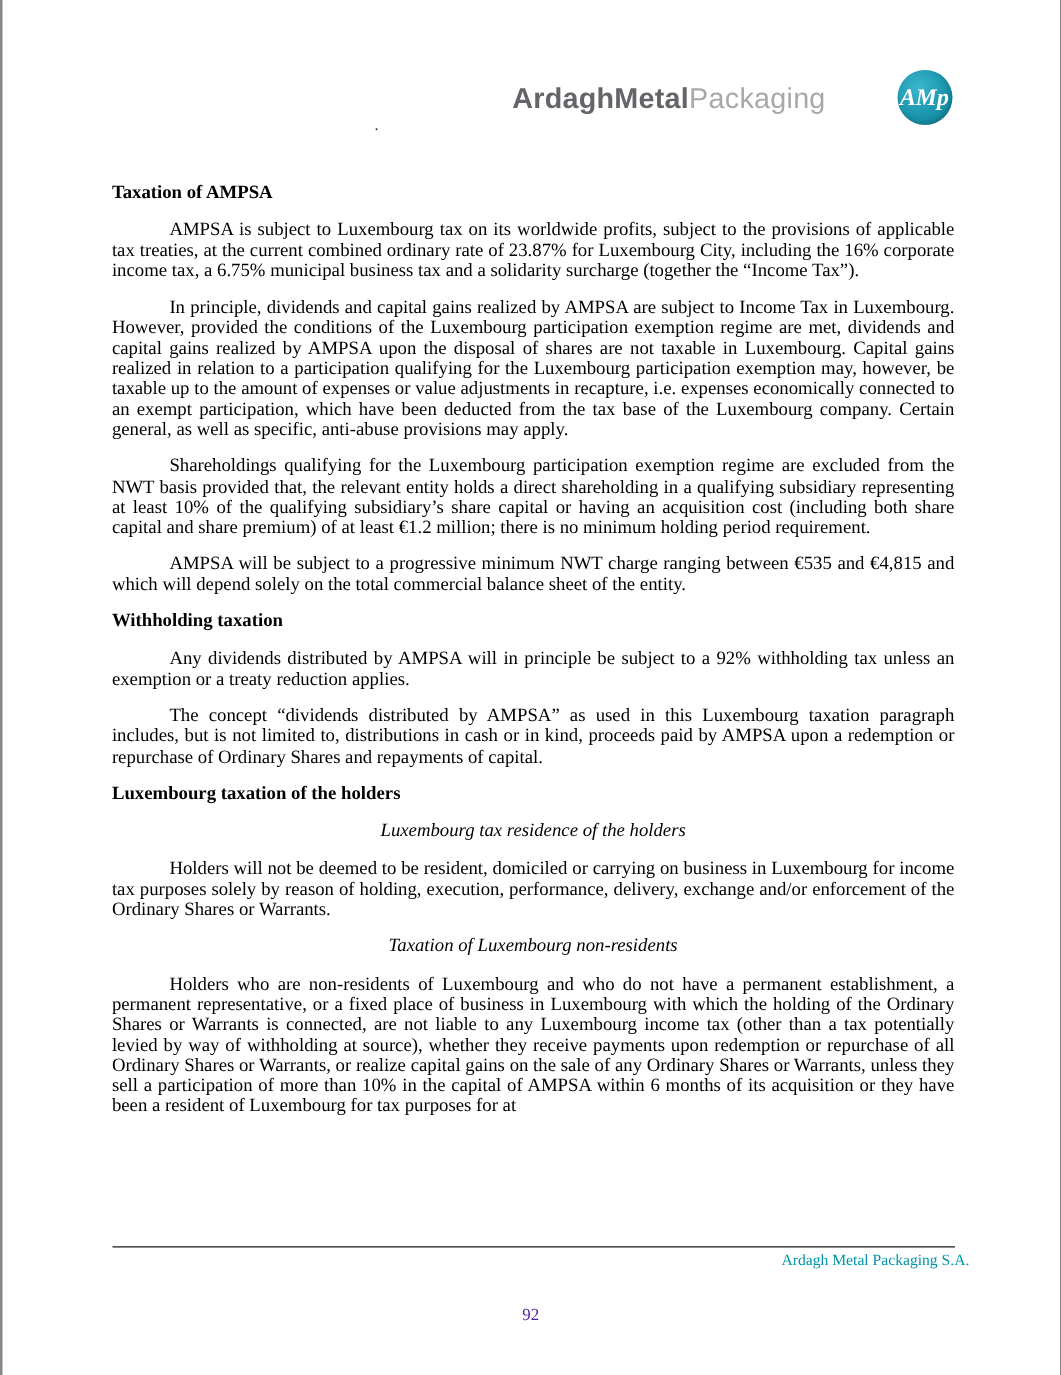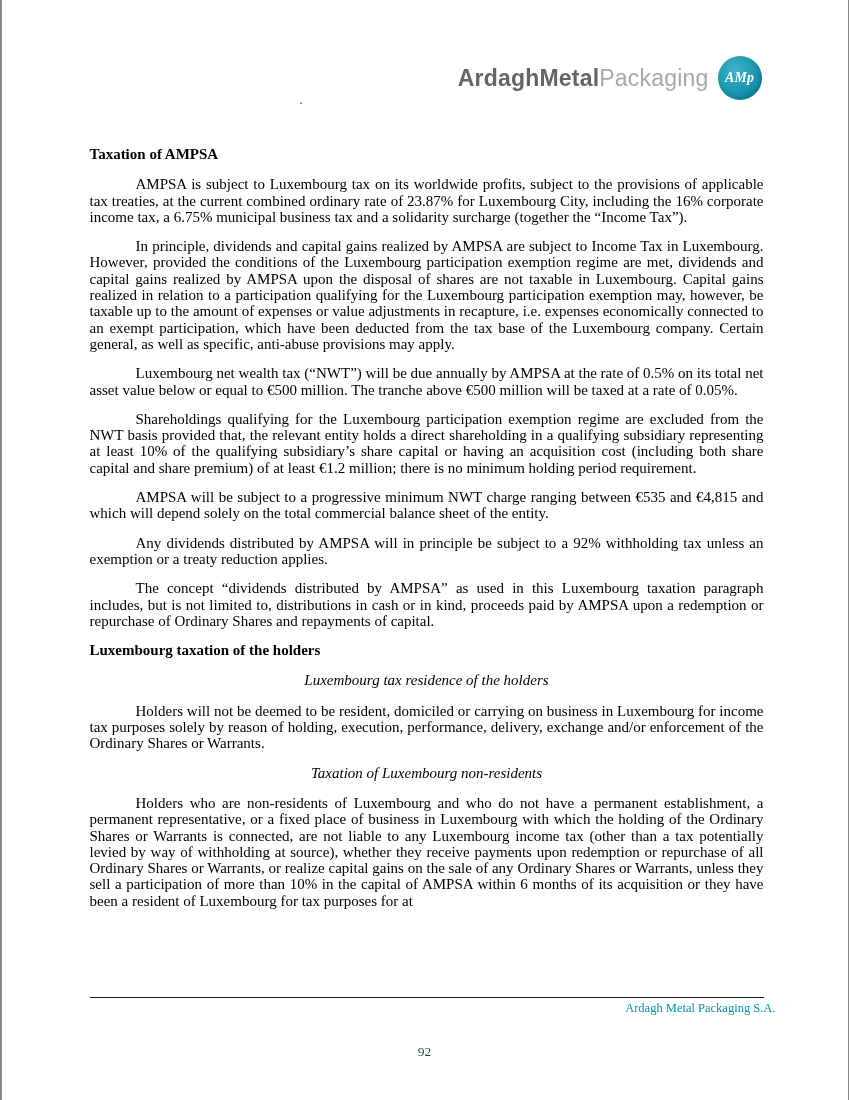--- a/index.html
+++ b/index.html
@@ -36,23 +36,24 @@
     height: 44px;
     border-radius: 50%;
     background: radial-gradient(circle at 38% 32%, #3cb6cc 0%, #1a95ad 55%, #0d7d95 100%);
     color: #ffffff;
     display: flex;
     align-items: center;
     justify-content: center;
     font-family: "Liberation Serif", serif;
     font-style: italic;
     font-weight: 700;
-    font-size: 14px;
+    font-size: 19px;
     line-height: 1;
     box-shadow: inset -2px -2px 4px rgba(0,0,0,0.15);
+    margin-left: 48px;
   }
   .stray-mark {
     position: absolute;
     top: 92px;
     left: 298px;
     font-size: 13px;
     color: #333;
   }
   
   .content {
@@ -94,44 +95,44 @@
     font-size: 12.5px;
     color: #0095a9;
   }
   .page-number {
     position: absolute;
     top: 1044px;
     left: 0;
     width: 100%;
     text-align: center;
     font-size: 13.5px;
-    color: #14532d;
+    color: #4c1d95;
   }
 </style>
 </head>
 <body>
 
 <div class="page">
 
   <div class="header">
     <div class="logo-text">
       <span class="logo-ardagh">Ardagh</span><span class="logo-metal">Metal</span><span class="logo-packaging">Packaging</span>
     </div>
     <div class="logo-circle">AMp</div>
   </div>
 
   <span class="stray-mark">.</span>
 
   <div class="content">
     <p class="heading">Taxation of AMPSA</p>
     <p class="para">AMPSA is subject to Luxembourg tax on its worldwide profits, subject to the provisions of applicable tax treaties, at the current combined ordinary rate of 23.87% for Luxembourg City, including the 16% corporate income tax, a 6.75% municipal business tax and a solidarity surcharge (together the “Income Tax”).</p>
     <p class="para">In principle, dividends and capital gains realized by AMPSA are subject to Income Tax in Luxembourg. However, provided the conditions of the Luxembourg participation exemption regime are met, dividends and capital gains realized by AMPSA upon the disposal of shares are not taxable in Luxembourg. Capital gains realized in relation to a participation qualifying for the Luxembourg participation exemption may, however, be taxable up to the amount of expenses or value adjustments in recapture, i.e. expenses economically connected to an exempt participation, which have been deducted from the tax base of the Luxembourg company. Certain general, as well as specific, anti-abuse provisions may apply.</p>
-    <p class="para">Luxembourg net wealth tax (“NWT”) will be due annually by AMPSA at the rate of 0.5% on its total net asset value below or equal to €500 million. The tranche above €500 million will be taxed at a rate of 0.05%.</p>
     <p class="para">Shareholdings qualifying for the Luxembourg participation exemption regime are excluded from the NWT basis provided that, the relevant entity holds a direct shareholding in a qualifying subsidiary representing at least 10% of the qualifying subsidiary’s share capital or having an acquisition cost (including both share capital and share premium) of at least €1.2 million; there is no minimum holding period requirement.</p>
     <p class="para">AMPSA will be subject to a progressive minimum NWT charge ranging between €535 and €4,815 and which will depend solely on the total commercial balance sheet of the entity.</p>
+    <p class="heading">Withholding taxation</p>
     <p class="para">Any dividends distributed by AMPSA will in principle be subject to a 92% withholding tax unless an exemption or a treaty reduction applies.</p>
     <p class="para">The concept “dividends distributed by AMPSA” as used in this Luxembourg taxation paragraph includes, but is not limited to, distributions in cash or in kind, proceeds paid by AMPSA upon a redemption or repurchase of Ordinary Shares and repayments of capital.</p>
     <p class="heading">Luxembourg taxation of the holders</p>
     <p class="iheading">Luxembourg tax residence of the holders</p>
     <p class="para">Holders will not be deemed to be resident, domiciled or carrying on business in Luxembourg for income tax purposes solely by reason of holding, execution, performance, delivery, exchange and/or enforcement of the Ordinary Shares or Warrants.</p>
     <p class="iheading">Taxation of Luxembourg non-residents</p>
     <p class="para">Holders who are non-residents of Luxembourg and who do not have a permanent establishment, a permanent representative, or a fixed place of business in Luxembourg with which the holding of the Ordinary Shares or Warrants is connected, are not liable to any Luxembourg income tax (other than a tax potentially levied by way of withholding at source), whether they receive payments upon redemption or repurchase of all Ordinary Shares or Warrants, or realize capital gains on the sale of any Ordinary Shares or Warrants, unless they sell a participation of more than 10% in the capital of AMPSA within 6 months of its acquisition or they have been a resident of Luxembourg for tax purposes for at</p>
   </div>
 
   <div class="footer-rule"></div>

